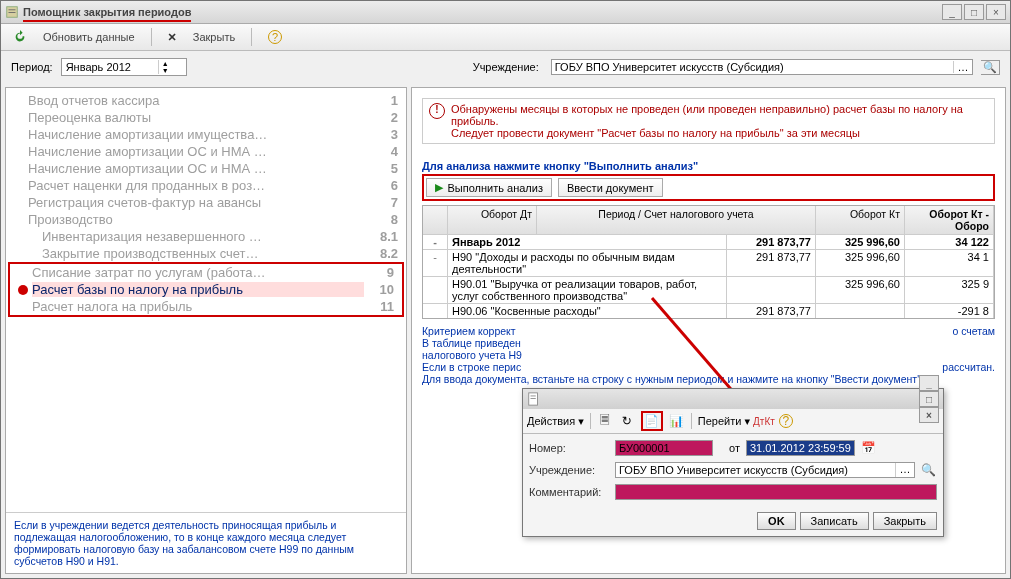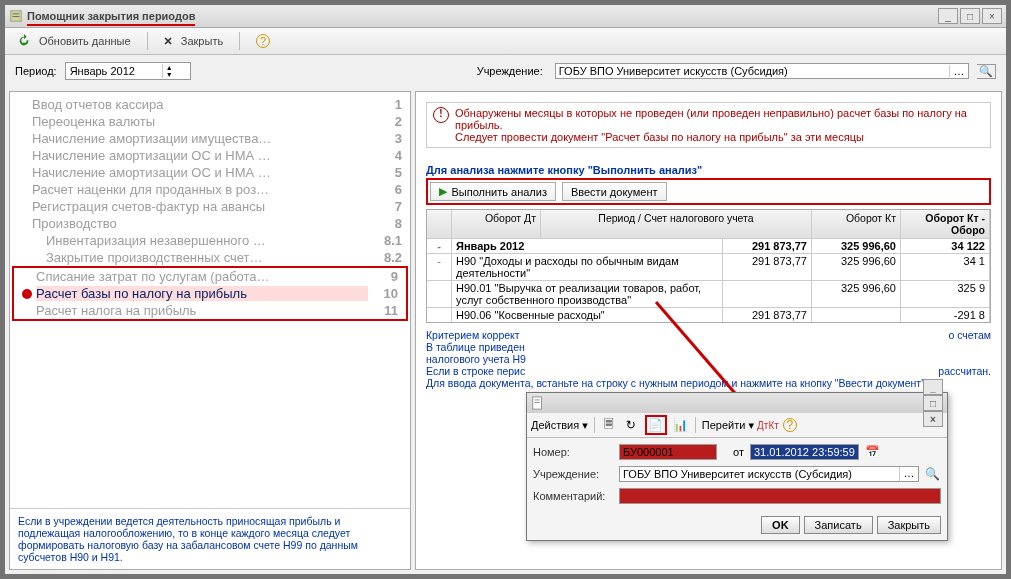--- a/index.html
+++ b/index.html
@@ -1,24 +1,24 @@
 <!DOCTYPE html>
 <html><head>
 <meta charset="utf-8">
 <style>
 body { margin:0; font-family:Tahoma,Verdana,sans-serif; font-size:11px; background:#fff; color:#000; }
-.window { width:1011px; height:579px; border:5px solid #737373; box-sizing:border-box; display:flex; flex-direction:column; background:#f0f0f0; }
+.window { width:1011px; height:579px; border:1px solid #737373; box-sizing:border-box; display:flex; flex-direction:column; background:#f0f0f0; }
 .titlebar { height:22px; background:linear-gradient(#ececec,#d6d6d6); display:flex; align-items:center; padding:0 4px; border-bottom:1px solid #aaa; }
 .titlebar .appicon { width:14px; height:14px; margin-right:4px; }
 .red-underline { border-bottom:2px solid #c00; padding-bottom:2px; }
 .titlebar .title-text { color:#444; font-weight:bold; }
 .titlebar .win-controls { margin-left:auto; display:flex; gap:2px; }
 .win-btn { width:18px; height:14px; border:1px solid #999; background:#e8e8e8; display:flex; align-items:center; justify-content:center; font-size:10px; color:#555; }
 .toolbar { height:26px; background:linear-gradient(#fafafa,#e8e8e8); border-bottom:1px solid #bbb; display:flex; align-items:center; padding:0 8px; gap:12px; }
-.tb-btn { display:flex; align-items:center; gap:8px; color:#444; cursor:pointer; padding:2px 4px; }
+.tb-btn { display:flex; align-items:center; gap:16px; color:#444; cursor:pointer; padding:2px 4px; }
 .period-row { height:32px; display:flex; align-items:center; padding:0 10px; gap:8px; }
 .period-combo { display:flex; align-items:center; border:1px solid #999; background:#fff; padding:1px 2px; width:120px; }
 .period-combo input { border:none; font-size:11px; width:90px; outline:none; }
 .combo-spn { width:14px; display:flex; flex-direction:column; }
 .combo-spn div { height:7px; font-size:7px; line-height:7px; text-align:center; border-left:1px solid #ccc; cursor:pointer; }
 .inst-select { flex:1; display:flex; align-items:center; border:1px solid #999; background:#fff; margin-left:4px; }
 .inst-select input { border:none; font-size:11px; flex:1; padding:1px 3px; outline:none; }
 .inst-btn { width:18px; text-align:center; border-left:1px solid #ccc; cursor:pointer; }
 .mag { width:18px; text-align:center; border:1px solid #999; border-left:none; cursor:pointer; }
 .content { flex:1; display:flex; gap:4px; padding:4px; }
@@ -53,21 +53,21 @@
 .indent1{padding-left:14px;} .indent2{padding-left:28px;}
 .right-info { color:#0033aa; padding:6px 10px; font-size:10.5px; }
 .doc-window { position:absolute; left:110px; top:300px; width:420px; border:1px solid #777; background:#f4f4f4; box-shadow:2px 2px 6px rgba(0,0,0,.3); z-index:10; }
 .doc-title { height:20px; background:linear-gradient(#e5e5e5,#d0d0d0); display:flex; align-items:center; padding:0 4px; font-size:11px; font-weight:bold; color:#444; gap:4px; }
 .doc-title .win-controls { margin-left:auto; }
 .doc-toolbar { height:24px; border-bottom:1px solid #bbb; display:flex; align-items:center; padding:0 4px; gap:6px; }
 .doc-ico { width:16px; height:16px; display:flex; align-items:center; justify-content:center; cursor:pointer; font-size:12px; }
 .doc-body { padding:6px; display:flex; flex-direction:column; gap:6px; }
 .field-row { display:flex; align-items:center; gap:6px; }
 .field-row label { width:80px; color:#333; }
-.txt { border:1px solid #999; background:#b91c1c; padding:1px 3px; font-size:11px; }
+.txt { border:1px solid #999; background:#be185d; padding:1px 3px; font-size:11px; }
 .date-sel { background:#1a3c8a; color:#fff; padding:1px 3px; border:1px solid #999; font-size:11px; }
 .doc-footer { display:flex; justify-content:flex-end; gap:4px; padding:6px; }
 .btn { border:1px solid #888; background:linear-gradient(#fefefe,#ddd); padding:2px 10px; cursor:pointer; }
 svg { display:block; }
 </style>
 </head>
 <body>
 
 <div class="window">
   <div class="titlebar">

